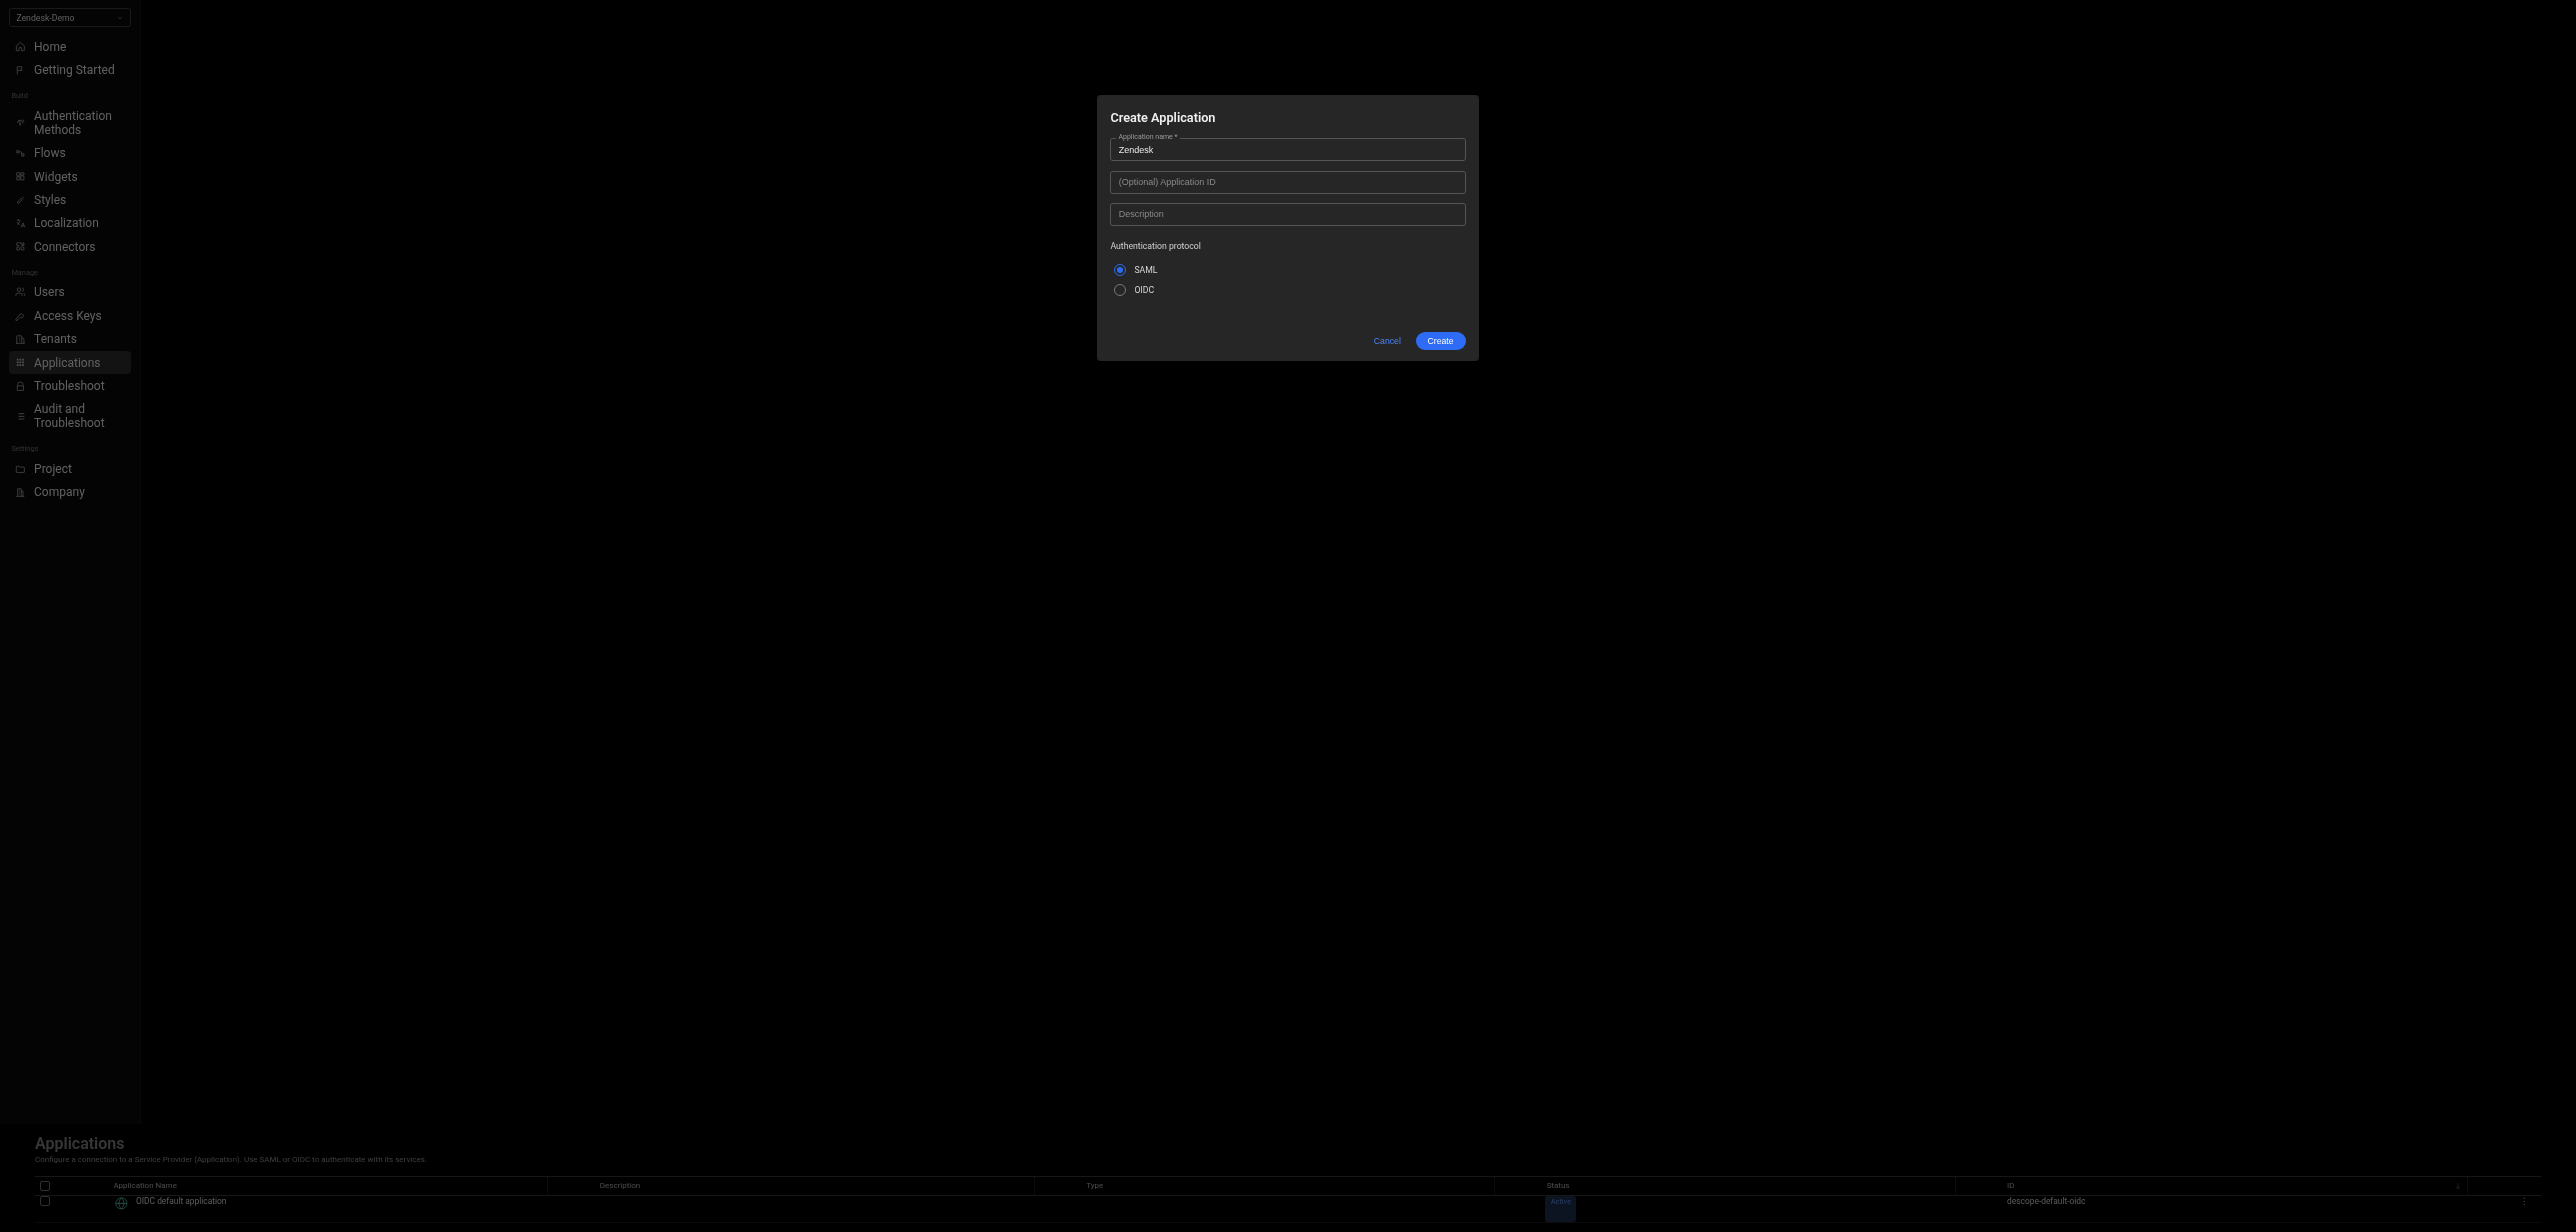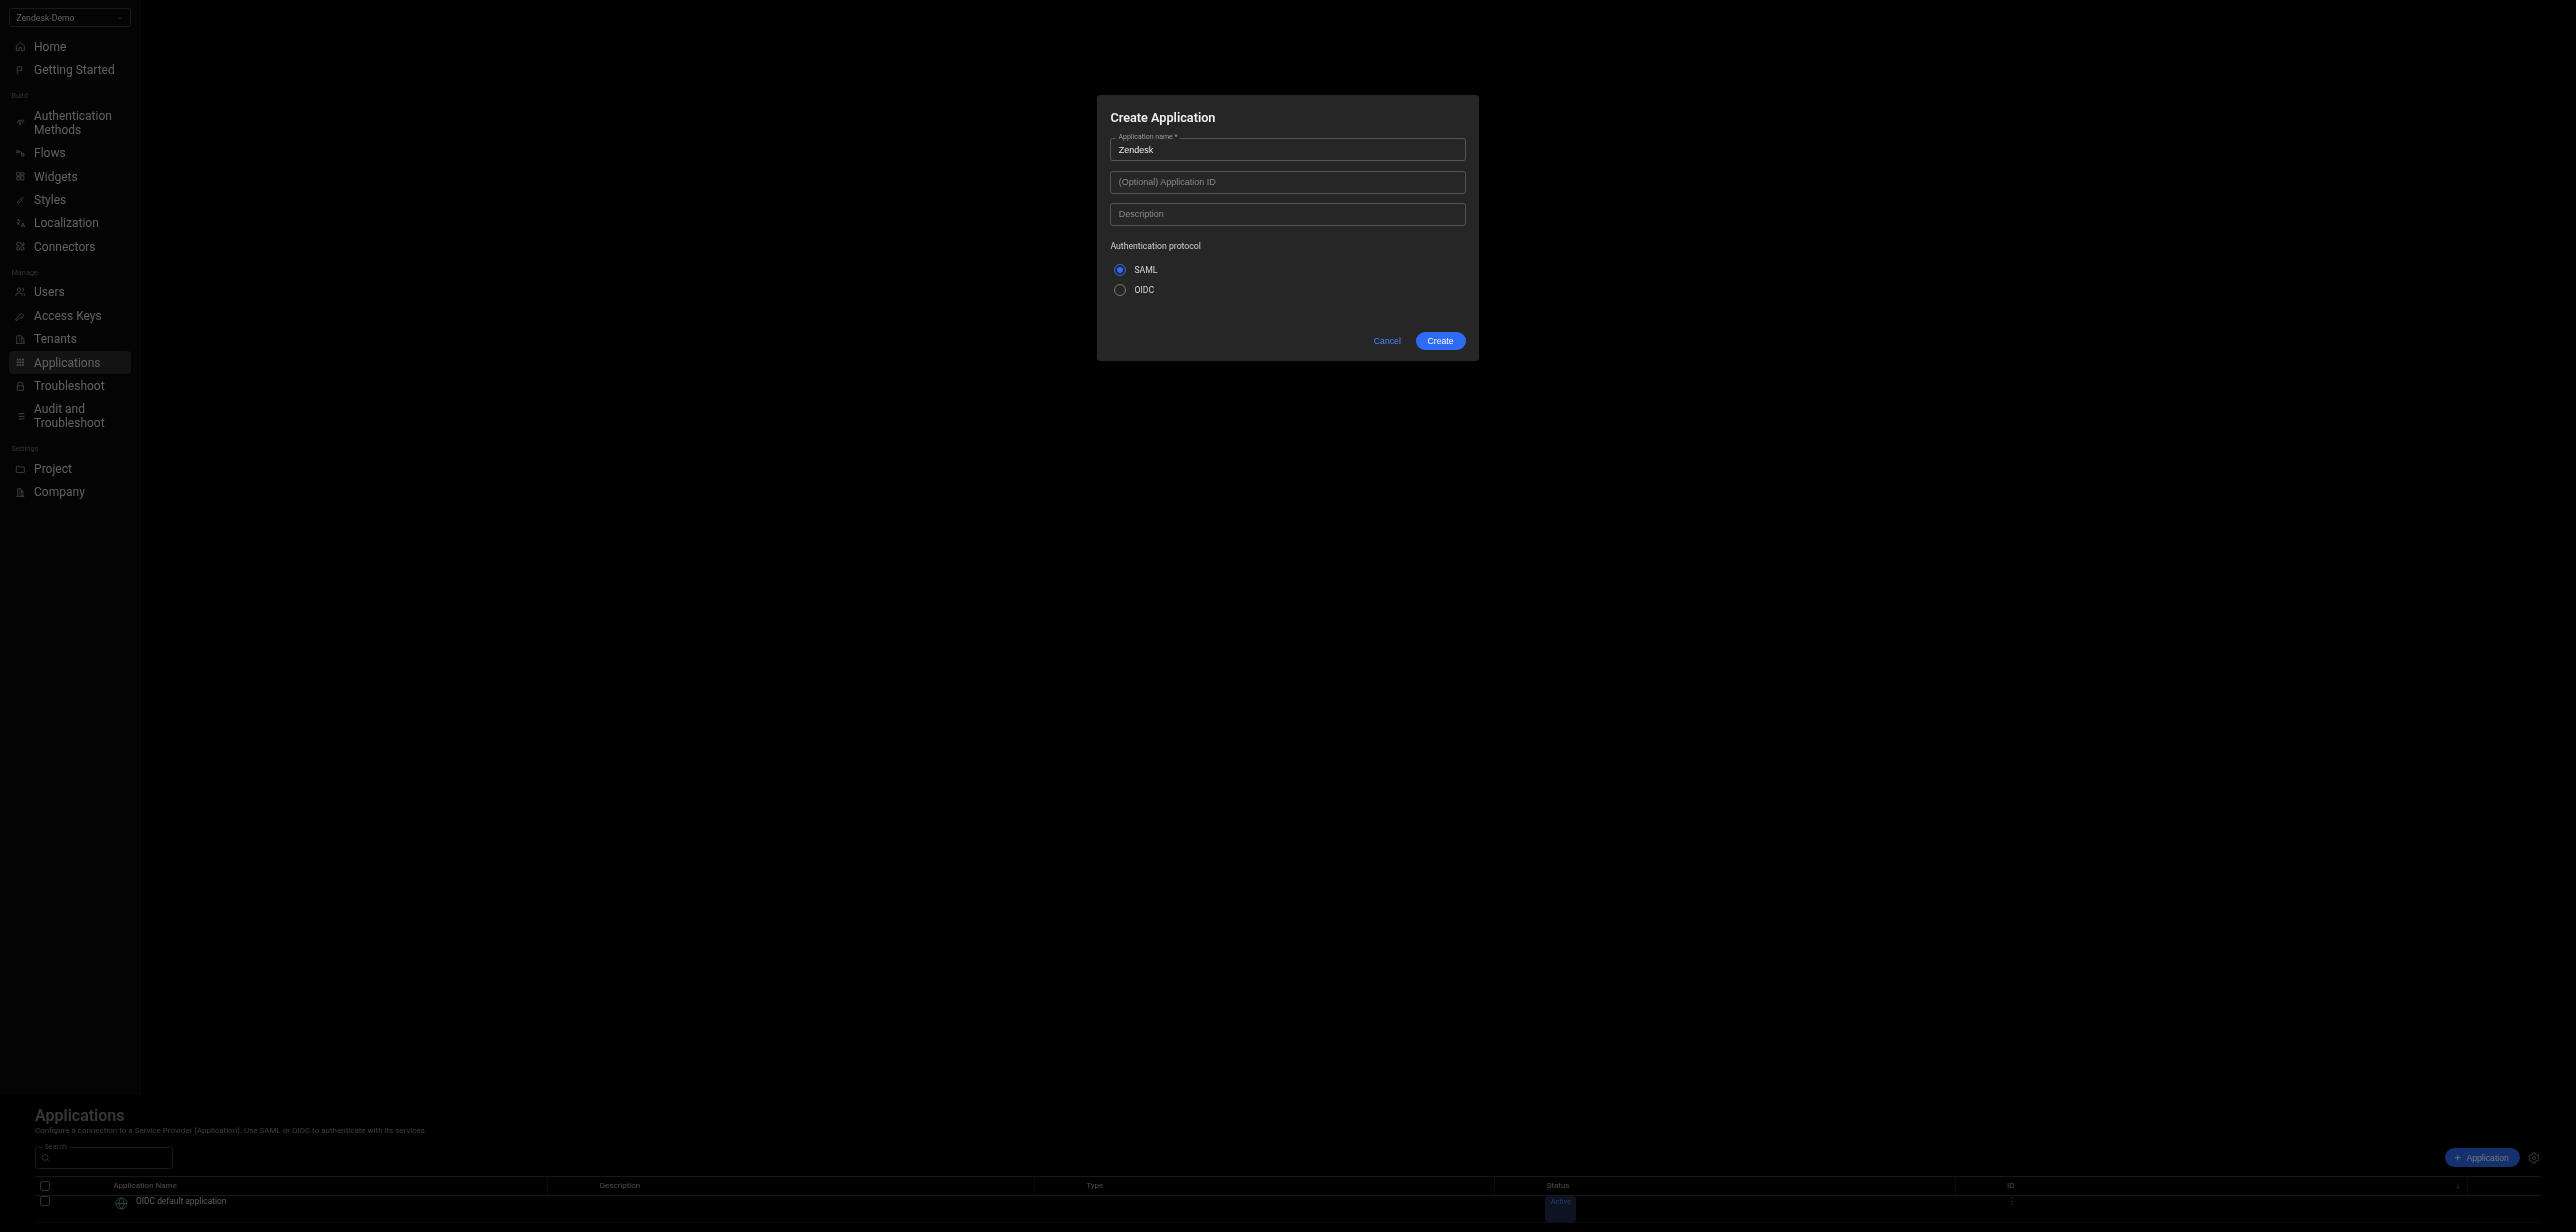--- a/index.html
+++ b/index.html
@@ -641,48 +641,20 @@
           </span>
         <span>Company</span>
       </div>
     </div>
   </aside>
 
   <main class="main">
     <h1 class="page-title">Applications</h1>
     <p class="page-subtitle">Configure a connection to a Service Provider (Application). Use SAML or OIDC to authenticate with its services.</p>
 
-    <div class="toolbar">
-      <div class="search-wrap">
-        <span class="search-float-label">Search</span>
-        <span class="search-icon-wrap">
-            <svg width="9.4" height="9.4" viewBox="0 0 14 14">
-              <use href="#i-search"></use>
-            </svg>
-          </span>
-        <input class="search-input" type="text" style="">
-      </div>
-      <div class="toolbar-right">
-        <button class="primary-button">
-          <span class="plus-icon">
-              <svg width="9.4" height="9.4" viewBox="0 0 14 14">
-                <use href="#i-plus"></use>
-              </svg>
-            </span>
-          <span>Application</span>
-        </button>
-        <span class="icon-btn">
-          <span>
-              <svg width="12" height="12" viewBox="0 0 18 18">
-                <use href="#i-gear"></use>
-              </svg>
-            </span>
-        </span>
-      </div>
-    </div>
 
     <div class="table">
       <div class="thead">
         <div class="th">
           <span class="checkbox"></span>
         </div>
         <div class="th">Application Name</div>
         <div class="th">Description</div>
         <div class="th">Type</div>
         <div class="th">Status</div>
@@ -707,20 +679,21 @@
                 <use href="#i-globe"></use>
               </svg>
             </span>
           <span>OIDC default application</span>
         </div>
         <div class="td"></div>
         <div class="td"></div>
         <div class="td">
           <span class="status-badge">Active</span>
         </div>
+        <div class="td">descope-default-oidc</div>
         <div class="td">
           <span class="row-menu-icon">
               <svg width="10.7" height="10.7" viewBox="0 0 24 24">
                 <use href="#i-dots-v"></use>
               </svg>
             </span>
         </div>
       </div>
     </div>
 

